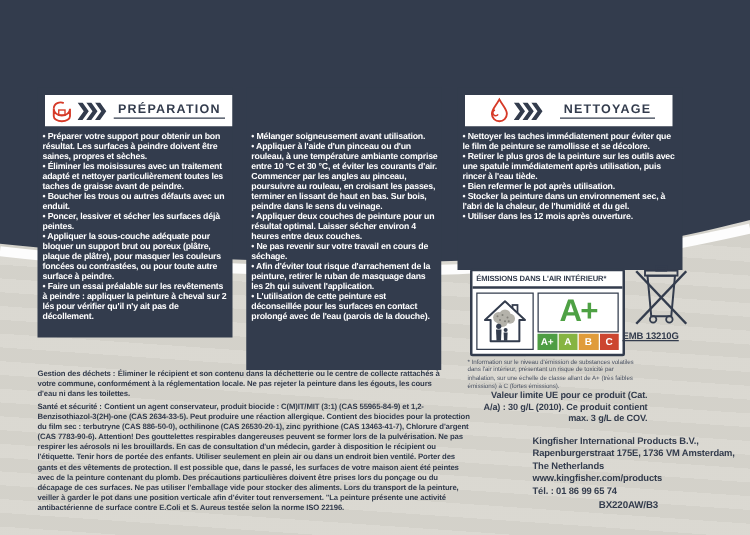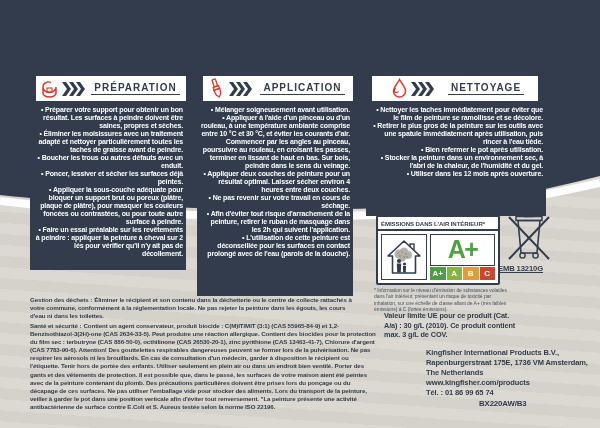--- a/index.html
+++ b/index.html
@@ -8,21 +8,21 @@
     background:#d8d6cf;
     font-family:"Liberation Sans",sans-serif;
   }
   .stripes{
     position:absolute;inset:0;
     background:repeating-linear-gradient(184deg,#dedcd5 0 11px,#ceccc4 11px 22px);
     opacity:.45;
   }
   svg.bg{position:absolute;left:0;top:0;}
   
-  .panel{position:absolute;background:#333c4d;overflow:hidden;text-align:right;}
+  .panel{position:absolute;background:#333c4d;overflow:hidden;}
   .p1{left:30px;top:70px;width:156px;height:200px;}
   .p2{left:197px;top:70px;width:156px;height:226px;}
   .p3{left:366px;top:70px;width:180px;height:146px;}
   .hdr{
     position:absolute;top:6px;left:6px;right:0;height:25px;background:#fff;
     display:flex;align-items:center;gap:2px;padding:0 3px;box-sizing:border-box;
   }
   .p3 .hdr{right:8px;padding-left:16px;}
   .hdr .ic{flex:0 0 auto;}
   .ttl-wrap{flex:1;display:flex;justify-content:center;}
@@ -68,21 +68,21 @@
   }
   
   .smallpar{
     position:absolute;color:#333c4d;font-size:6.2px;line-height:8.1px;
     font-weight:bold;letter-spacing:-0.1px;margin:0;
   }
   .waste{left:30px;top:296px;width:332px;}
   .health{left:30px;top:322px;width:347px;}
   .smallpar b{margin-right:2px;}
   .voc{
-    position:absolute;left:384px;top:311px;width:134px;text-align:left;
+    position:absolute;left:384px;top:311px;width:134px;text-align:right;
     color:#333c4d;font-weight:bold;font-size:7.3px;line-height:9.5px;letter-spacing:-0.1px;
   }
   .addr{
     position:absolute;left:382px;top:348px;width:200px;
     color:#333c4d;font-weight:bold;font-size:7.5px;line-height:9.9px;letter-spacing:-0.1px;margin-left:44px;
   }
   .code{
     position:absolute;left:479px;top:399px;
     color:#333c4d;font-weight:bold;font-size:7.8px;letter-spacing:-0.1px;
   }
@@ -120,37 +120,20 @@
     <li>Préparer votre support pour obtenir un bon résultat. Les surfaces à peindre doivent être saines, propres et sèches.</li>
         <li>Éliminer les moisissures avec un traitement adapté et nettoyer particulièrement toutes les taches de graisse avant de peindre.</li>
         <li>Boucher les trous ou autres défauts avec un enduit.</li>
         <li>Poncer, lessiver et sécher les surfaces déjà peintes.</li>
         <li>Appliquer la sous-couche adéquate pour bloquer un support brut ou poreux (plâtre, plaque de plâtre), pour masquer les couleurs foncées ou contrastées, ou pour toute autre surface à peindre.</li>
         <li>Faire un essai préalable sur les revêtements à peindre : appliquer la peinture à cheval sur 2 lés pour vérifier qu'il n'y ait pas de décollement.</li>
       </ul>
   </section>
 
   <section class="panel p2">
-    <header class="hdr">
-      <svg class="ic" width="21" height="21" viewBox="0 0 21 21">
-        <g transform="rotate(-18 10 10)">
-          <rect x="8.6" y="1" width="3.6" height="7.5" rx="1" fill="none" stroke="#d63a28" stroke-width="1.3"></rect>
-          <rect x="7.6" y="8.5" width="5.6" height="3" fill="none" stroke="#d63a28" stroke-width="1.3"></rect>
-          <path d="M7.2,11.5 h6.4 l-1,5.5 -2.2,2.5 -2.2,-2.5 Z" fill="none" stroke="#d63a28" stroke-width="1.3"></path>
-        </g>
-      </svg>
-      <svg class="ic" width="24" height="14" viewBox="0 0 24 14">
-        <path d="M0,0 l5,7 -5,7 h4 l5,-7 -5,-7 Z" fill="#333c4d"></path>
-        <path d="M7,0 l5,7 -5,7 h4 l5,-7 -5,-7 Z" fill="#333c4d"></path>
-        <path d="M14,0 l5,7 -5,7 h4 l5,-7 -5,-7 Z" fill="#333c4d"></path>
-      </svg>
-      <span class="ttl-wrap">
-          <span class="ttl">APPLICATION</span>
-        </span>
-    </header>
     <ul class="blist">
 
     <li>Mélanger soigneusement avant utilisation.</li>
         <li>Appliquer à l'aide d'un pinceau ou d'un rouleau, à une température ambiante comprise entre 10 °C et 30 °C, et éviter les courants d'air. Commencer par les angles au pinceau, poursuivre au rouleau, en croisant les passes, terminer en lissant de haut en bas. Sur bois, peindre dans le sens du veinage.</li>
         <li>Appliquer deux couches de peinture pour un résultat optimal. Laisser sécher environ 4 heures entre deux couches.</li>
         <li>Ne pas revenir sur votre travail en cours de séchage.</li>
         <li>Afin d'éviter tout risque d'arrachement de la peinture, retirer le ruban de masquage dans les 2h qui suivent l'application.</li>
         <li>L'utilisation de cette peinture est déconseillée pour les surfaces en contact prolongé avec de l'eau (parois de la douche).</li>
       </ul>
   </section>

